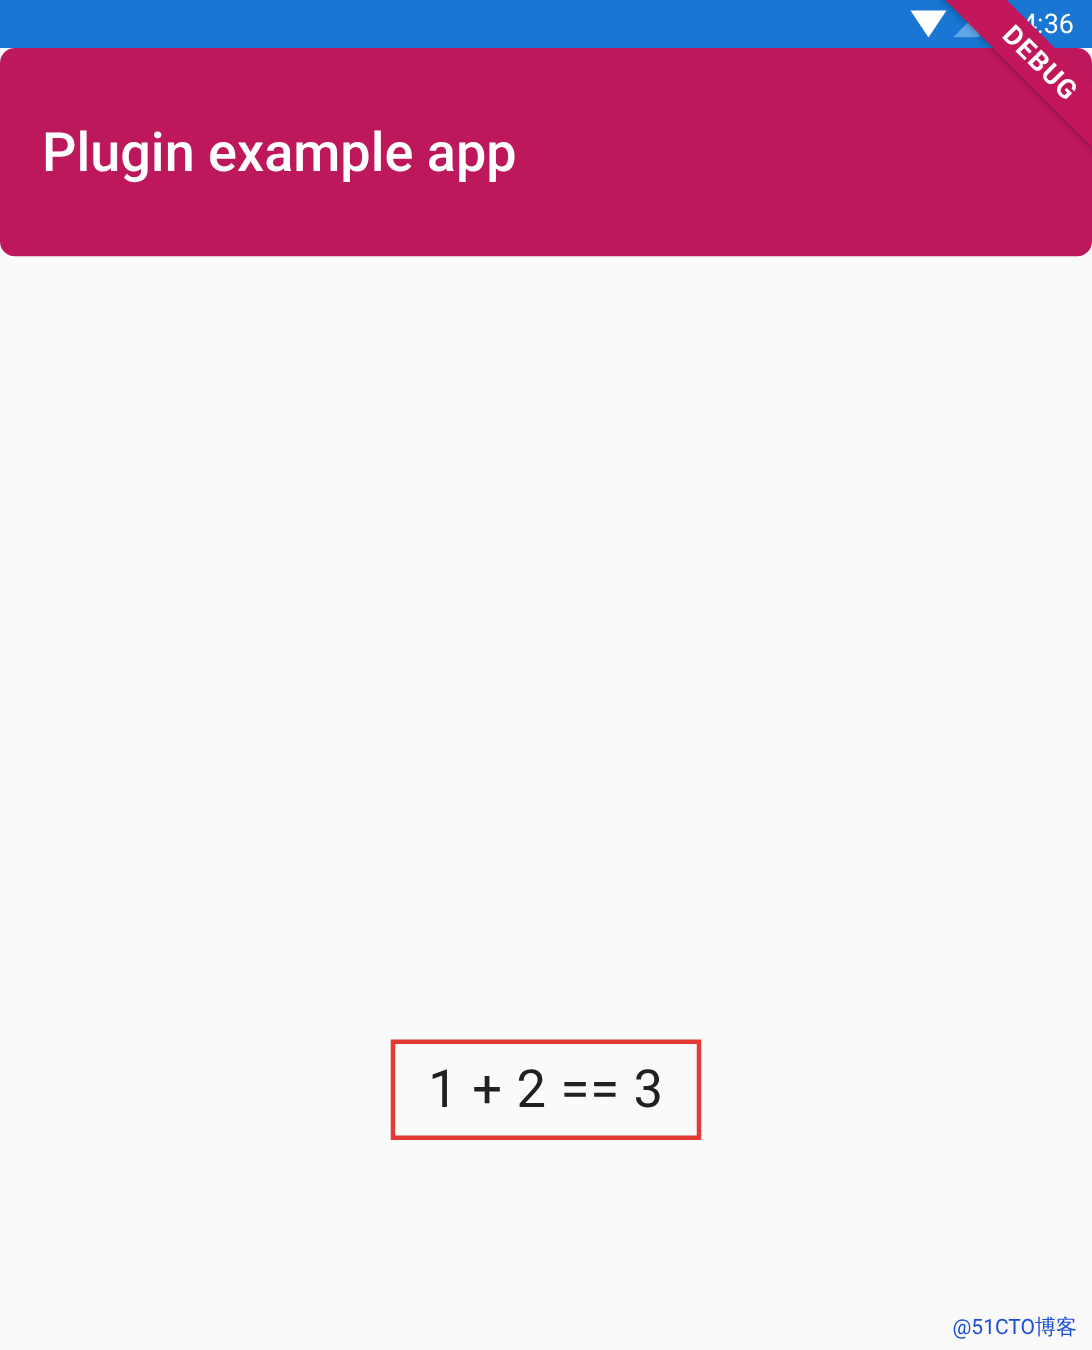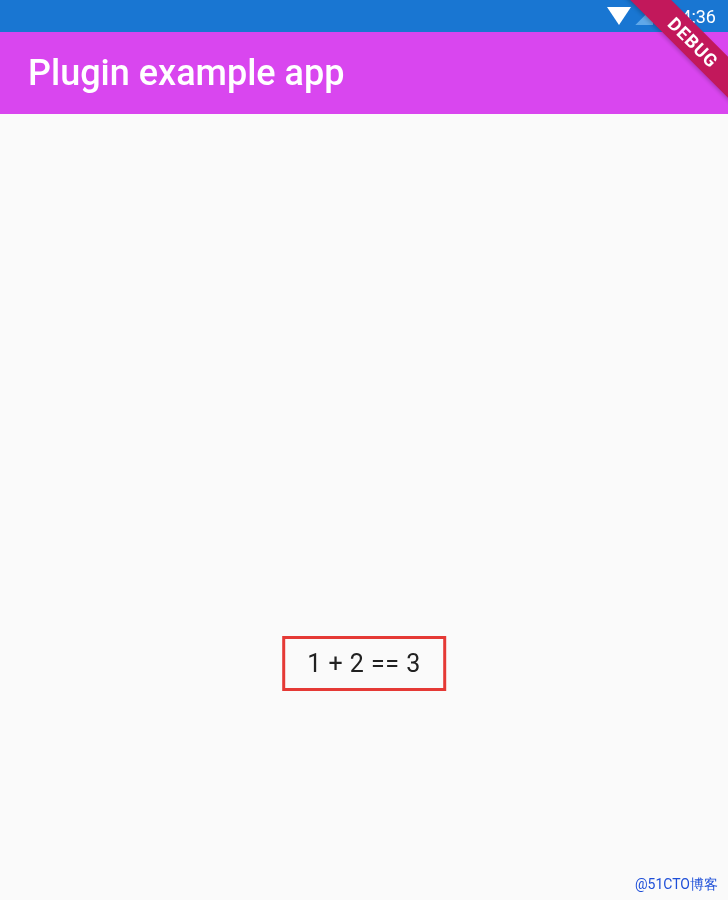--- a/index.html
+++ b/index.html
@@ -68,44 +68,45 @@
       font-size: 12px;
       line-height: 1;
     }
     .status-time {
       color: #fff;
       font-size: 18px;
       font-weight: 400;
       margin-left: 4px;
     }
     .app-bar {
-      height: 82px;
-      background: #d946ef;
+      height: 139px;
+      background: #be185d;
       display: flex;
       align-items: center;
       padding-left: 28px;
+      border-radius: 10px;
     }
     .app-title {
       color: #fff;
       font-size: 36px;
       font-weight: 500;
     }
     .body-area {
       position: relative;
       height: calc(100% - 145px);
       background: #fafafa;
     }
     .result-box {
       position: absolute;
       left: 50%;
       top: 522px;
       transform: translateX(-50%);
       border: 3px solid #e53935;
       padding: 10px 22px;
-      font-size: 25px;
+      font-size: 35px;
       color: #212121;
       background: transparent;
       letter-spacing: 0.5px;
     }
     .debug-banner {
       position: absolute;
       top: 28px;
       right: -48px;
       background: #C2185B;
       color: #fff;

